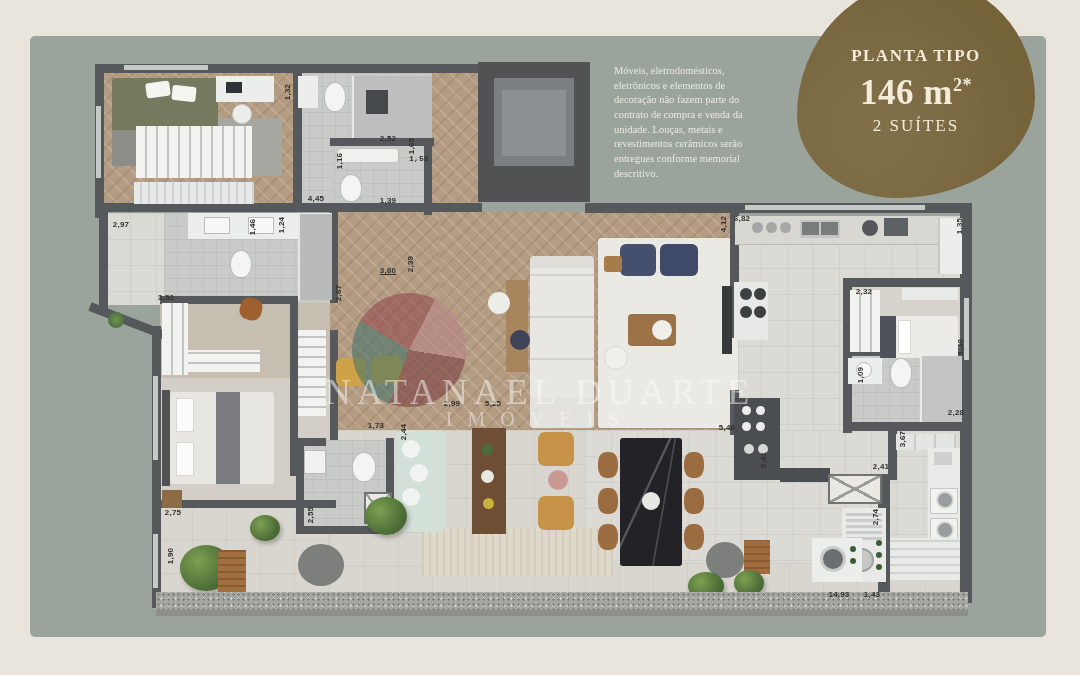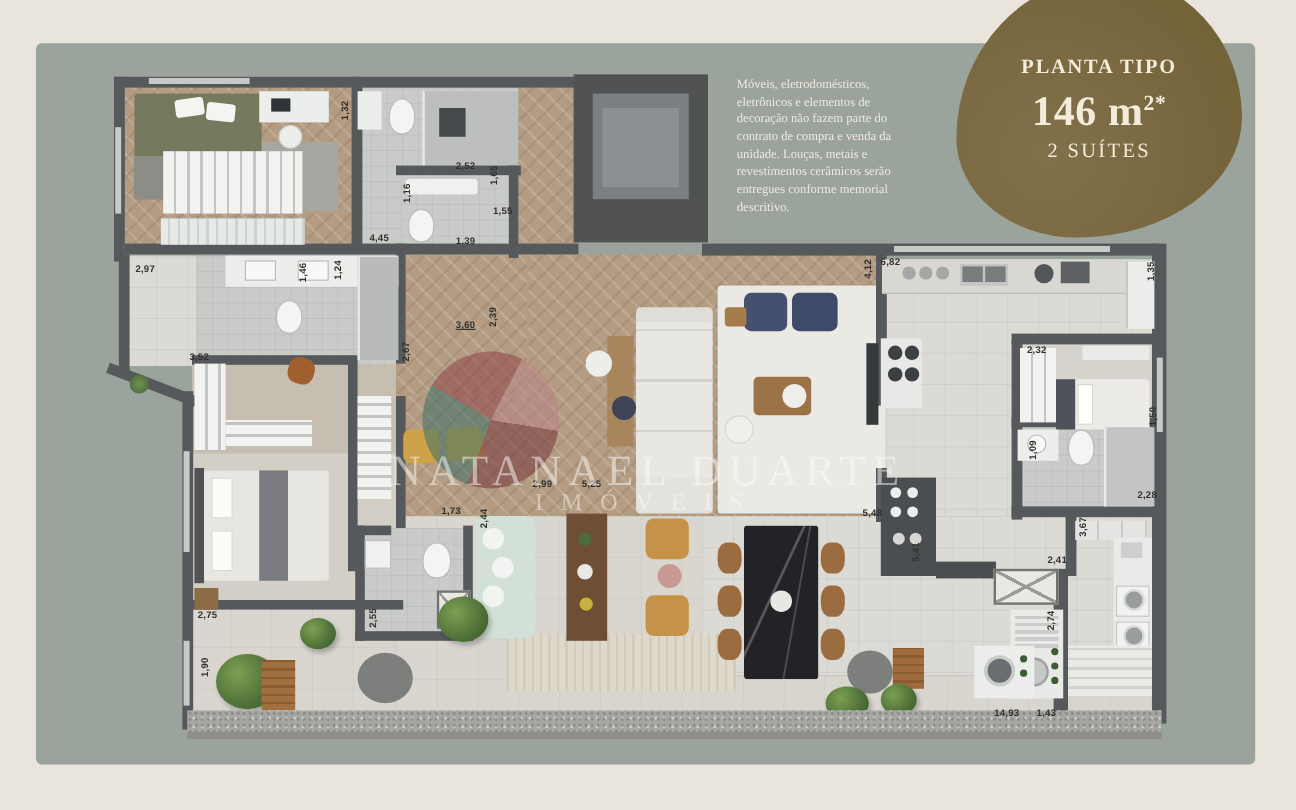--- a/index.html
+++ b/index.html
@@ -288,21 +288,21 @@
   <div class="fur circle" style="left:850px;top:546px;width:6px;height:6px;background:#3e5c34;"></div>
   <div class="fur circle" style="left:850px;top:558px;width:6px;height:6px;background:#3e5c34;"></div>
   <div class="fur" style="left:890px;top:538px;width:70px;height:42px;background:repeating-linear-gradient(0deg,#e8eae6 0 6px,#cfd2ce 6px 8px);"></div>
 
   <div class="gravel" style="left:156px;top:592px;width:812px;height:20px;"></div>
   <div class="abs" style="left:156px;top:610px;width:812px;height:6px;background:#8e8f8b;"></div>
 
   <div class="abs" style="left:0;top:0;width:1080px;height:675px;z-index:20;pointer-events:none;">
       <span class="dim" style="left: 388px; top: 139px;">2,52</span>
       <span class="dim vert" style="left: 412px; top: 146px;">1,65</span>
-      <span class="dim" style="left: 419px; top: 176px;">1,55</span>
+      <span class="dim" style="left: 419px; top: 159px; font-family: Liberation Mono, monospace;">1,55</span>
       <span class="dim vert" style="left: 340px; top: 161px;">1,16</span>
       <span class="dim vert" style="left: 288px; top: 92px;">1,32</span>
       <span class="dim" style="left: 316px; top: 199px;">4,45</span>
       <span class="dim" style="left: 388px; top: 201px;">1,39</span>
       <span class="dim" style="left: 121px; top: 225px;">2,97</span>
       <span class="dim vert" style="left: 253px; top: 227px;">1,46</span>
       <span class="dim vert" style="left: 282px; top: 225px;">1,24</span>
       <span class="dim" style="left: 166px; top: 298px;">3,52</span>
       <span class="dim vert" style="left: 339px; top: 293px;">2,67</span>
       <span class="dim vert" style="left: 411px; top: 264px;">2,39</span>

